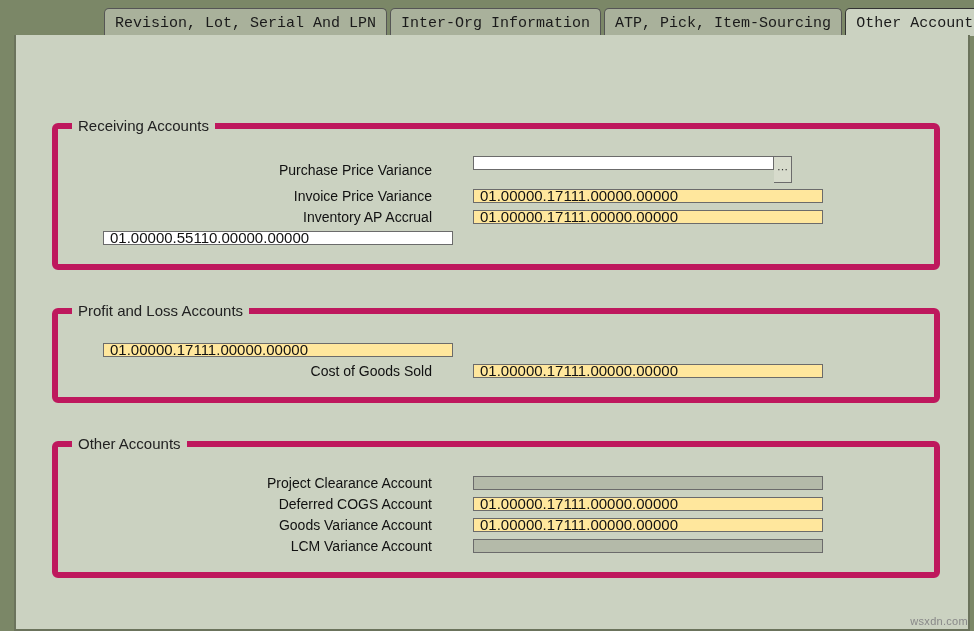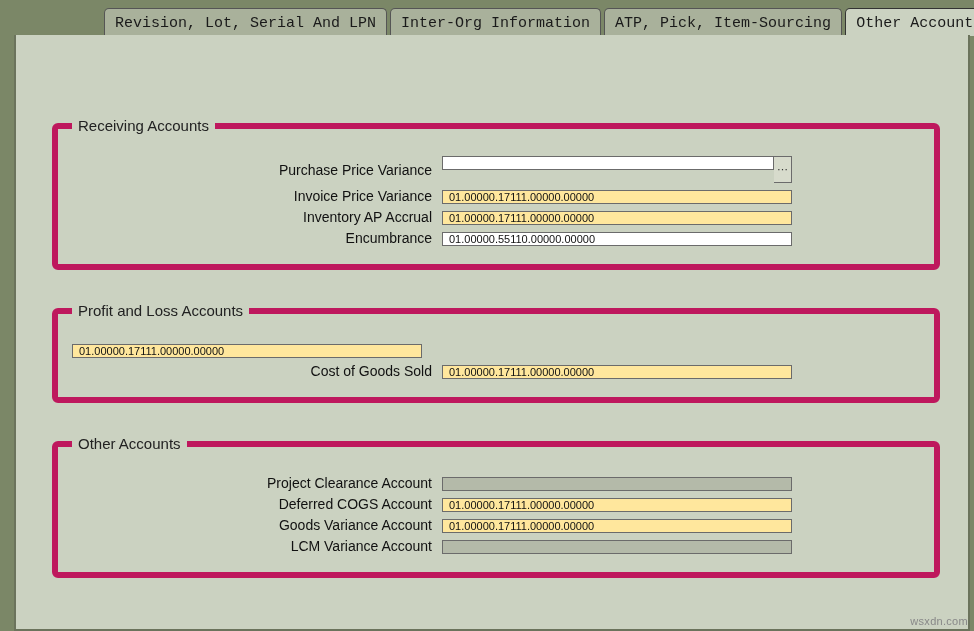--- a/index.html
+++ b/index.html
@@ -95,23 +95,24 @@
       color: #111;
     }
     .row .field {
       flex: 0 0 350px;
     }
     .input {
       width: 100%;
       height: 14px;
       border: 1px solid #6b6b6b;
       background: #fff;
-      font-size: 11px;
+      font-size: 15px;
       padding: 2px 6px;
       color: #111;
+      margin-left: 31px;
     }
     .input.yellow { background: #ffe79d; }
     .input.readonly { background: #b4baa9; }
     .lov-group { display:flex; width:350px; }
     .lov-group .input { flex:1; }
     .lov-btn {
       width: 18px; height: 27px;
       border:1px solid #6b6b6b; border-left:none;
       background:#d7dbcc;
       font-size:11px; line-height:1;
@@ -158,21 +159,20 @@
       </div>
 
       <div class="row">
         <label>Inventory AP Accrual</label>
         <div class="field">
           <input class="input yellow" value="01.00000.17111.00000.00000" style="">
         </div>
       </div>
 
       <div class="row">
-        <label>Encumbrance</label>
         <div class="field">
           <input class="input" value="01.00000.55110.00000.00000" style="">
         </div>
       </div>
     </fieldset>
 
     <fieldset>
       <legend>Profit and Loss Accounts</legend>
 
       <div class="row">

